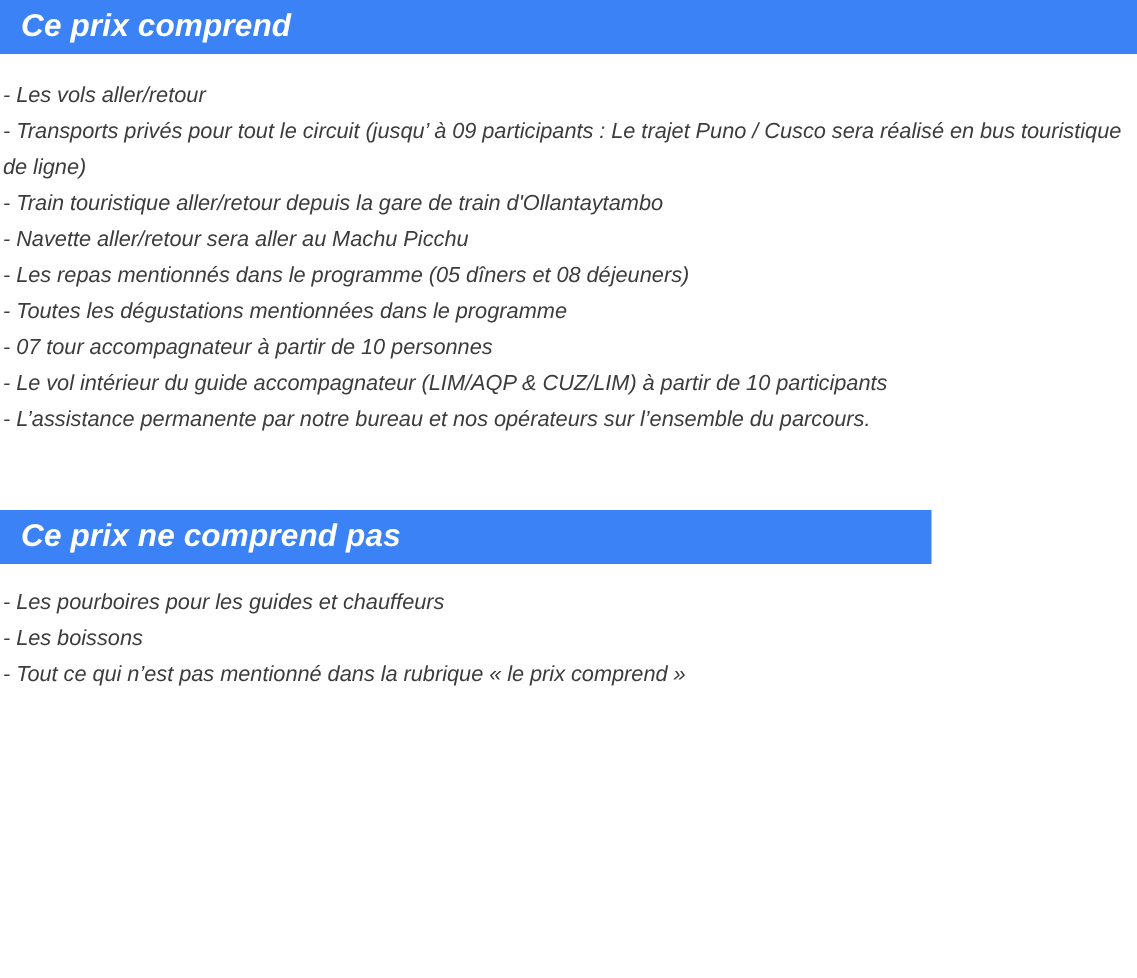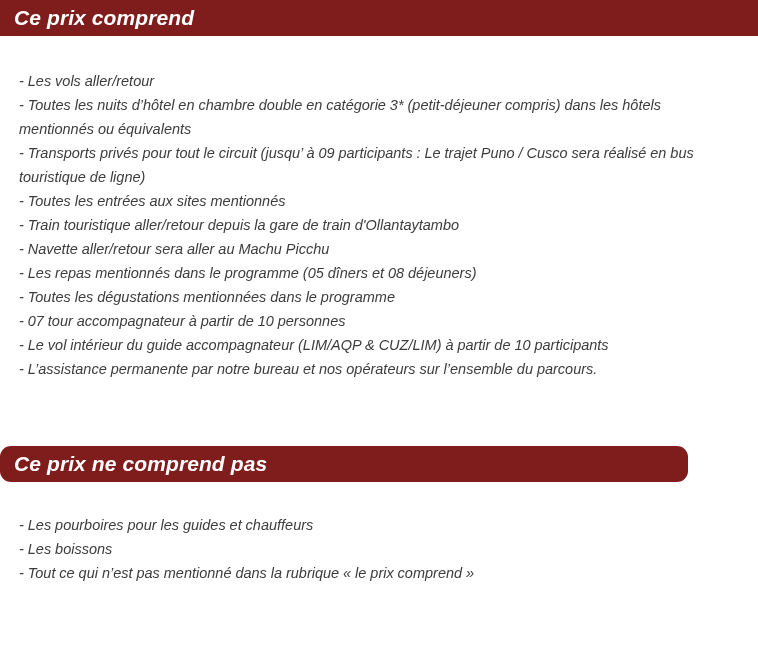--- a/index.html
+++ b/index.html
@@ -15,47 +15,46 @@
   }
   .page {
     position: relative;
     width: 758px;
     height: 652px;
     background: #ffffff;
   }
 
   
   .section-header {
-    background: #7f1d1d;
+    background: #3b82f6;
     color: #ffffff;
     font-style: italic;
     font-weight: bold;
     font-size: 21px;
     line-height: 36px;
     height: 36px;
     padding-left: 14px;
     box-sizing: border-box;
     letter-spacing: 0.1px;
     white-space: nowrap;
     overflow: hidden;
   }
   .section-header.included-bar {
     width: 758px;
   }
   .section-header.excluded-bar {
-    width: 688px;
-    border-radius: 11px;
+    width: 621px;
   }
 
   
   .section-body {
     padding: 0 2px 0 2px;
   }
   .list {
-    margin: 17px;
+    margin: 0;
     padding: 0;
     list-style: none;
   }
   .list-item {
     font-style: italic;
     font-size: 14.5px;
     line-height: 24px;
     color: #3c3c3c;
     margin: 0;
     padding: 0;
@@ -73,23 +72,21 @@
 
 <div class="page">
 
   <div class="section-header included-bar">Ce prix comprend</div>
 
   <div class="spacer-after-bar-1"></div>
 
   <div class="section-body">
     <ul class="list">
       <li class="list-item">- Les vols aller/retour</li>
-      <li class="list-item">- Toutes les nuits d’hôtel en chambre double en catégorie 3* (petit-déjeuner compris) dans les hôtels mentionnés ou équivalents</li>
       <li class="list-item">- Transports privés pour tout le circuit (jusqu’ à 09 participants : Le trajet Puno / Cusco sera réalisé en bus touristique de ligne)</li>
-      <li class="list-item">- Toutes les entrées aux sites mentionnés</li>
       <li class="list-item">- Train touristique aller/retour depuis la gare de train d'Ollantaytambo</li>
       <li class="list-item">- Navette aller/retour sera aller au Machu Picchu</li>
       <li class="list-item">- Les repas mentionnés dans le programme (05 dîners et 08 déjeuners)</li>
       <li class="list-item">- Toutes les dégustations mentionnées dans le programme</li>
       <li class="list-item">- 07 tour accompagnateur à partir de 10 personnes</li>
       <li class="list-item">- Le vol intérieur du guide accompagnateur (LIM/AQP &amp; CUZ/LIM) à partir de 10 participants</li>
       <li class="list-item">- L’assistance permanente par notre bureau et nos opérateurs sur l’ensemble du parcours.</li>
     </ul>
   </div>
 

